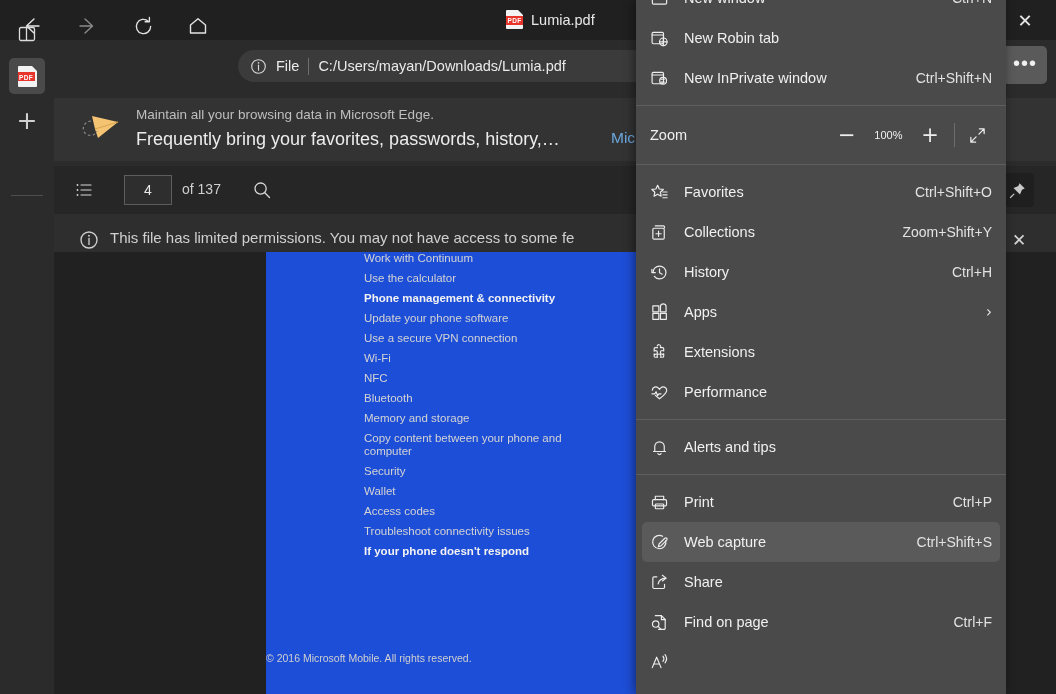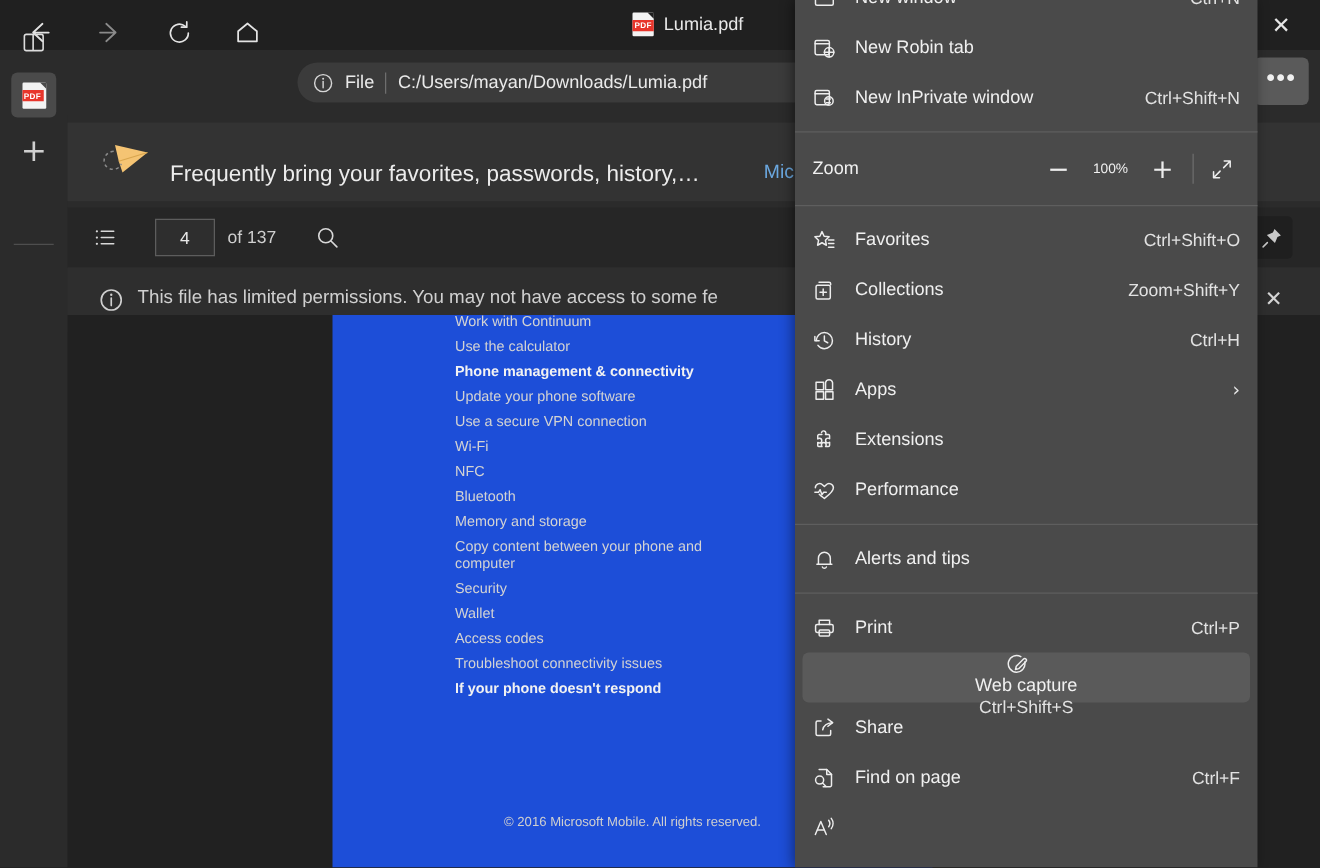--- a/index.html
+++ b/index.html
@@ -163,34 +163,34 @@
   .toc { position: absolute; left: 98px; top: 0px; width: 300px; }
   .toc-row {
     display: flex; align-items: flex-start; justify-content: space-between;
     font-size: 11.5px; color: #d3d3d3; margin-bottom: 7px; line-height: 13px;
   }
   .toc-row.bold { font-weight: bold; color: #f2f2f2; }
   .toc-label { max-width: 200px; }
   .toc-num { flex: none; margin-left: 10px; }
   .pdf-copy {
     position: absolute; left: 0; top: 400px; width: 480px;
-    text-align: center; font-size: 10.5px; color: #cfcfcf;
+    text-align: left; font-size: 10.5px; color: #cfcfcf;
   }
 
   
   .menu {
     position: absolute; left: 636px; top: 0px; width: 370px; height: 694px;
     background: #4a4a4a;
     box-shadow: -2px 0 10px rgba(0,0,0,.45);
   }
   .menu-row {
     position: relative; height: 40px; display: flex; align-items: center;
     padding: 0 14px; color: #f0f0f0; font-size: 14.5px;
   }
-  .menu-row.hl { background: #5a5a5a; border-radius: 5px; margin: 0 6px; padding: 0 8px; flex-direction: column; }
+  .menu-row.hl { background: #5a5a5a; border-radius: 5px; margin: 0 6px; padding: 0 8px; }
   .mi-icon {
     width: 34px; flex: none; display: flex; align-items: center;
     color: #ededed;
   }
   .mi-label { flex: 1; }
   .mi-accel { color: #e2e2e2; font-size: 14px; }
   .mi-chev { color: #e6e6e6; font-size: 15px; font-family: "DejaVu Sans", sans-serif; }
   .menu-sep { height: 1px; background: #5e5e5e; margin: 7px 0; }
 
   .zoom-row {
@@ -279,20 +279,21 @@
   <div class="tabstrip-btn" style="top:102px;font-size:25px;color:#d0d0d0;font-family:'DejaVu Sans',sans-serif;">+</div>
 
   <div class="notif">
     <div class="notif-icon">
       <svg width="46" height="36" viewBox="0 0 46 36" fill="none">
         <path d="M14 4 L40 10 L20 26 L17 17 Z" fill="#f5c473"></path>
         <path d="M17 17 L40 10" stroke="#d9a64e" stroke-width="1"></path>
         <path d="M13 9 C5 10 3 18 8 22 C12 25 18 23 19 19" stroke="#8a8a8a" stroke-width="1.2" stroke-dasharray="2.5 2.5" fill="none"></path>
       </svg>
     </div>
+    <div class="notif-l1">Maintain all your browsing data in Microsoft Edge.</div>
     <div class="notif-l2">Frequently bring your favorites, passwords, history,…</div>
     <div class="notif-link">Microsoft F</div>
 
   </div>
 
   <div class="pdfbar">
     <div class="pdfbar-item" style="left:20px;top:14px;">
       <svg width="20" height="20" viewBox="0 0 20 20" fill="none" stroke="#d8d8d8" stroke-width="1.2">
         <path d="M7 5 H17 M7 10 H17 M7 15 H17" stroke-linecap="round"></path>
         <circle cx="3.5" cy="5" r=".9" fill="#d8d8d8" stroke="none"></circle>

